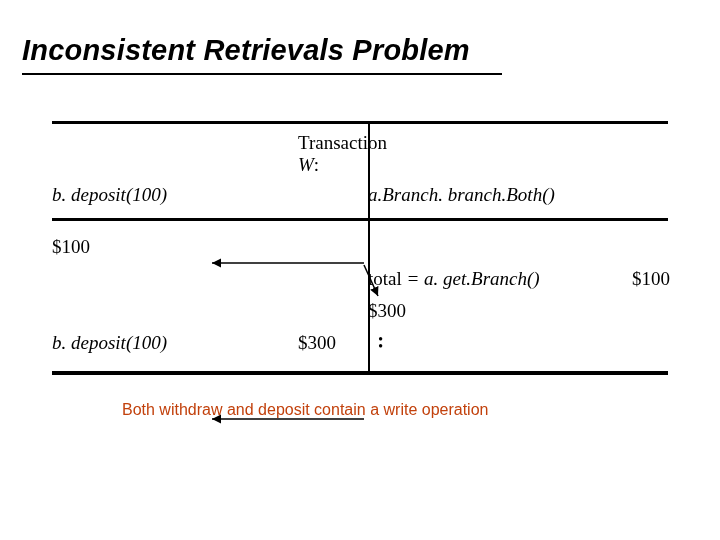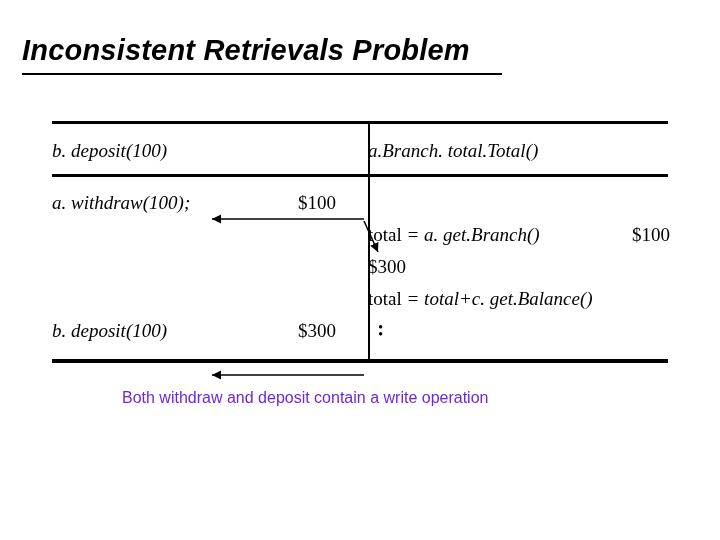--- a/index.html
+++ b/index.html
@@ -101,21 +101,21 @@
     width: 634px;
     height: 260px;
     pointer-events: none;
   }
 
   .footnote {
     font-family: Arial, Helvetica, sans-serif;
     font-size: 16px;
     margin-top: 26px;
     margin-left: 100px;
-    color: #6d28d9;
+    color: #c2410c;
   }
 
   
   .dots {
     font-style: normal;
     font-size: 14px;
     line-height: 0.5;
     padding-left: 10px;
     letter-spacing: 0;
   }
@@ -126,30 +126,33 @@
 <div class="slide">
 
   <h1 class="title">Inconsistent Retrievals Problem</h1>
   <div class="title-rule"></div>
 
   <div class="tbl">
     <div class="vsep"></div>
 
     <div class="hdr">
       <div></div>
+      <div class="lab">
+        <span>Transaction </span><span class="w">W</span><span>:</span>
+      </div>
       <div></div>
     </div>
 
     <div class="subhdr">
       <div>
         <div>b. deposit(100)</div>
       </div>
       <div></div>
       <div style="display:flex;align-items:center;">
-        <div>a.Branch. total.Total()</div>
+        <div>a.Branch. branch.Both()</div>
       </div>
       <div></div>
     </div>
 
     <div class="body" style="position:relative;">
 
       <svg class="arrows" viewBox="0 0 634 220">
         <defs>
           <marker id="ah" markerWidth="8" markerHeight="8" refX="6" refY="3" orient="auto">
             <path d="M0,0 L6,3 L0,6 Z" fill="#000"></path>
@@ -159,49 +162,40 @@
         <line x1="312" y1="22" x2="160" y2="22" stroke="#000" stroke-width="1.5" marker-end="url(#ah)"></line>
 
         <line x1="318" y1="28" x2="318" y2="52" stroke="none"></line>
 
         <line x1="312" y1="24" x2="326" y2="55" stroke="#000" stroke-width="1.5" marker-end="url(#ah)"></line>
 
         <line x1="312" y1="178" x2="160" y2="178" stroke="#000" stroke-width="1.5" marker-end="url(#ah)"></line>
       </svg>
 
       <div class="row" style="padding-top:10px;">
-        <div class="opV">a. withdraw(100);</div>
         <div class="amtV">$100</div>
         <div class="opW"></div>
         <div class="amtW"></div>
       </div>
 
       <div class="row">
         <div class="opV"></div>
         <div class="amtV"></div>
         <div class="opW">
           <span class="upright">total</span><span> = a. get.Branch()</span>
         </div>
         <div class="amtW">$100</div>
       </div>
 
       <div class="row">
         <div class="opV"></div>
         <div class="amtV"></div>
         <div class="amtW">$300</div>
       </div>
 
-      <div class="row">
-        <div class="opV"></div>
-        <div class="amtV"></div>
-        <div class="opW">
-          <span class="upright">total</span><span> = total+c. get.Balance()</span>
-        </div>
-        <div class="amtW"></div>
-      </div>
 
       <div class="row" style="padding-bottom:12px;">
         <div class="opV">b. deposit(100)</div>
         <div class="amtV">$300</div>
         <div class="opW dots" style="white-space:pre;">•
 •</div>
         <div class="amtW"></div>
       </div>
 
     </div>

